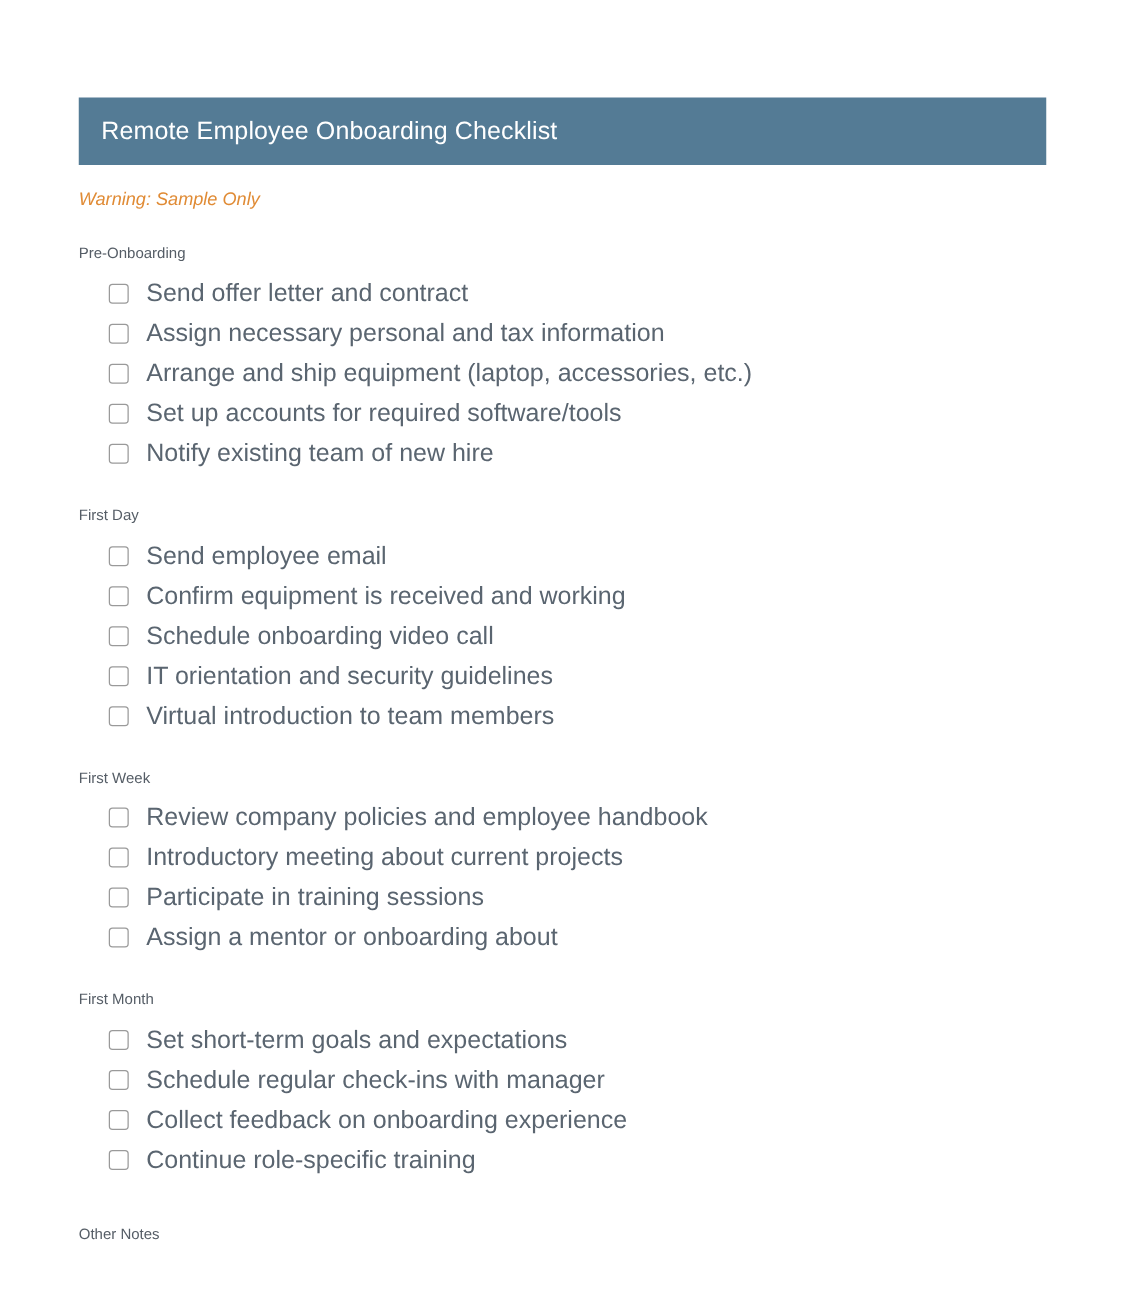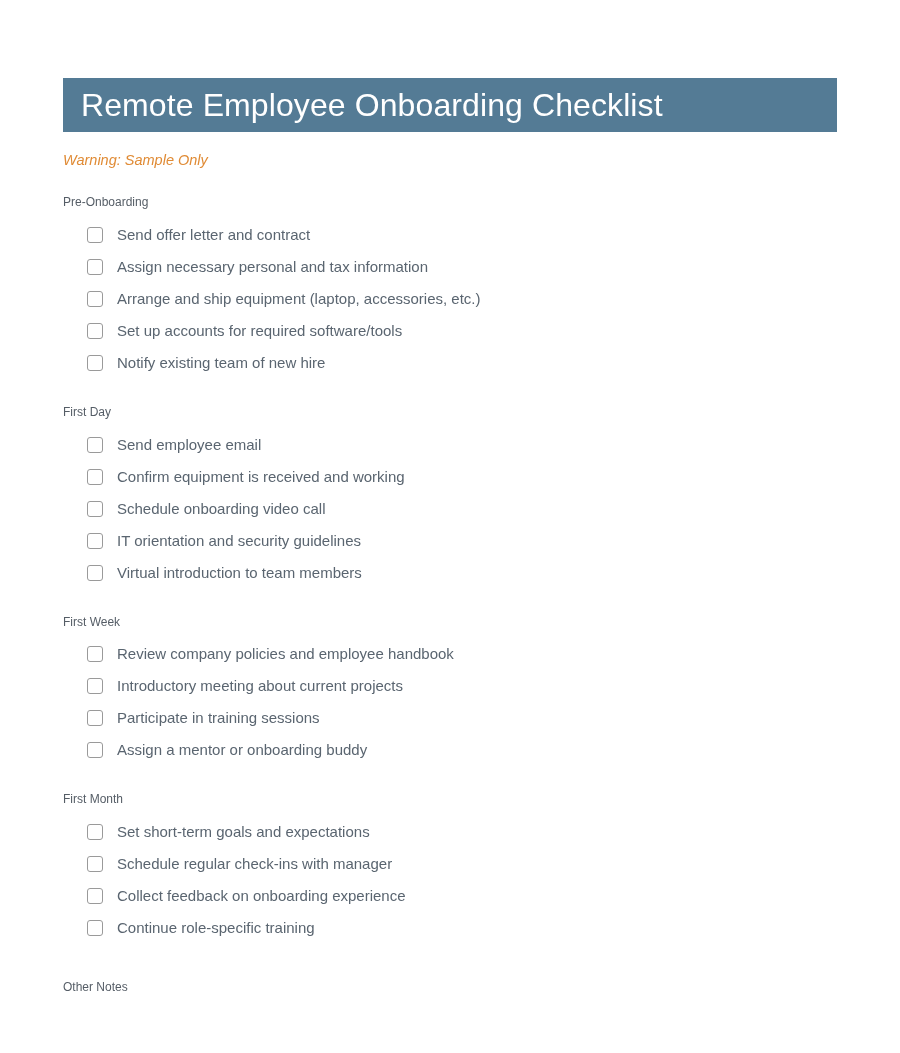--- a/index.html
+++ b/index.html
@@ -34,21 +34,21 @@
     background: #547b95;
     color: #ffffff;
     height: 54px;
     display: flex;
     align-items: center;
     padding: 0 0 0 18px;
     box-sizing: border-box;
   }
   .title-bar h1 {
     margin: 0;
-    font-size: 32px;
+    font-size: 20px;
     font-weight: normal;
     letter-spacing: 0.1px;
     line-height: 1;
   }
 
   
   .warning {
     margin-top: 20px;
     font-size: 14.5px;
     font-style: italic;
@@ -84,21 +84,21 @@
     height: 16px;
     border: 1px solid #9a9a9a;
     border-radius: 3px;
     background: #ffffff;
     box-sizing: border-box;
     flex: 0 0 auto;
     cursor: pointer;
   }
   .item-label {
     margin-left: 14px;
-    font-size: 15px;
+    font-size: 20px;
     color: #5a6570;
     line-height: 1.3;
     white-space: nowrap;
   }
 
   .notes-section {
     margin-top: 36px;
   }
 </style>
 </head>
@@ -174,21 +174,21 @@
             <li class="item">
               <span class="checkbox"></span>
               <span class="item-label">Introductory meeting about current projects</span>
             </li>
             <li class="item">
               <span class="checkbox"></span>
               <span class="item-label">Participate in training sessions</span>
             </li>
             <li class="item">
               <span class="checkbox"></span>
-              <span class="item-label">Assign a mentor or onboarding buddy</span>
+              <span class="item-label">Assign a mentor or onboarding about</span>
             </li>
           </ul>
         </div>
         <div class="section">
           <h2 class="section-title">First Month</h2>
           <ul class="items">
             <li class="item">
               <span class="checkbox"></span>
               <span class="item-label">Set short-term goals and expectations</span>
             </li>

